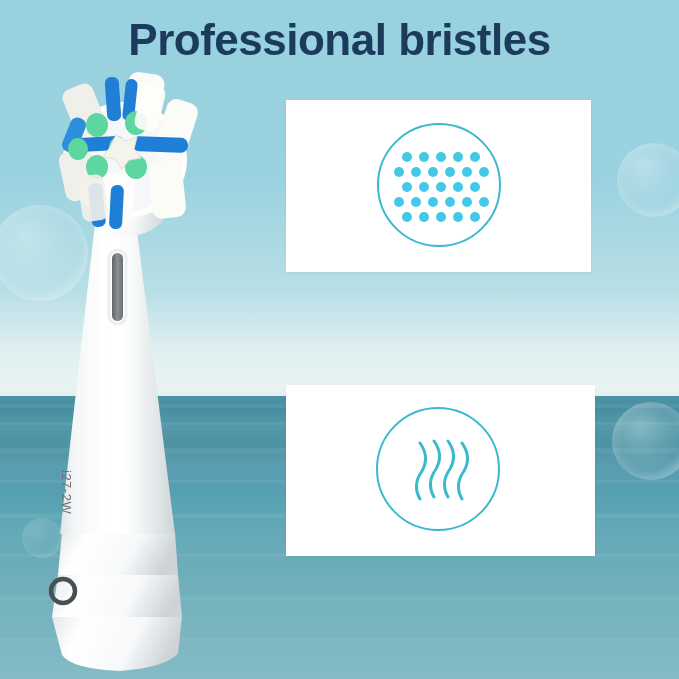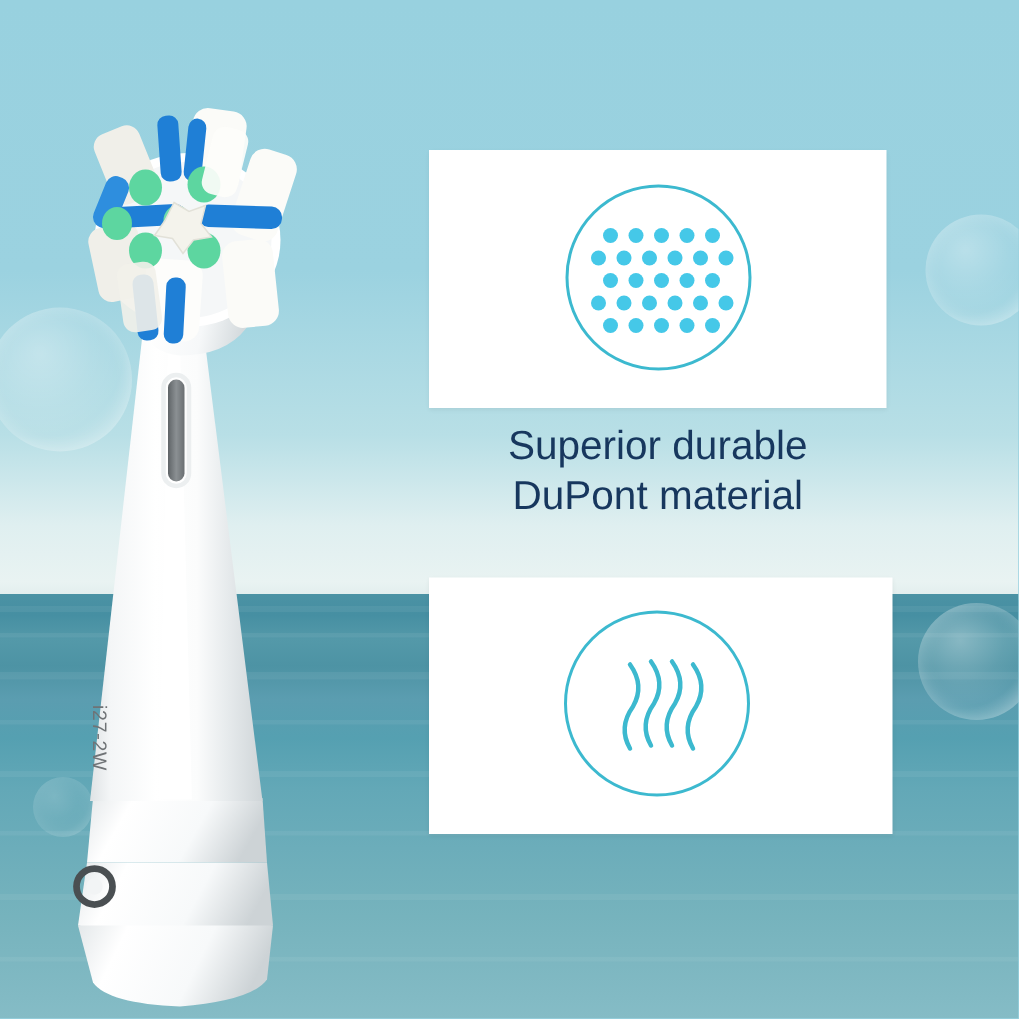--- a/index.html
+++ b/index.html
@@ -163,20 +163,21 @@
     <div class="water-band" style="top:158px;height:3px;"></div>
     <div class="water-band" style="top:200px;height:4px;"></div>
     <div class="water-band" style="top:242px;height:3px;"></div>
   </div>
 
   <div class="bubble" style="left:-8px; top:205px; width:96px; height:96px;"></div>
   <div class="bubble" style="left:617px; top:143px; width:74px; height:74px;"></div>
   <div class="bubble" style="left:612px; top:402px; width:78px; height:78px;"></div>
   <div class="bubble" style="left:22px; top:518px; width:40px; height:40px; opacity:.5;"></div>
 
+  <div class="title">Professional bristles</div>
 
   <svg id="brush" width="270" height="624" viewBox="0 0 270 624">
     <defs>
       <linearGradient id="shaftG" x1="0" y1="0" x2="1" y2="0">
         <stop offset="0%" stop-color="#dfe3e5"></stop>
         <stop offset="12%" stop-color="#f4f6f7"></stop>
         <stop offset="38%" stop-color="#ffffff"></stop>
         <stop offset="62%" stop-color="#fbfcfc"></stop>
         <stop offset="80%" stop-color="#e6eaec"></stop>
         <stop offset="100%" stop-color="#cfd5d8"></stop>
@@ -291,22 +292,20 @@
           <span class="dot"></span>
             <span class="dot"></span>
             <span class="dot"></span>
             <span class="dot"></span>
             <span class="dot"></span>
         </div>
       </div>
     </div>
   </div>
 
-  <div class="caption" id="caption-dupont">Superior durable
-DuPont material</div>
 
   <div class="card" id="card-waves">
     <div class="icon-circle" id="waves-circle">
       <svg class="wave-svg" width="124" height="124" viewBox="0 0 124 124">
         <g fill="none" stroke="#3cb9cf" stroke-width="3" stroke-linecap="round">
           <path d="M 42 34 Q 52 48 44 62 Q 34 76 42 90"></path>
           <path d="M 56 32 Q 66 46 58 60 Q 48 74 56 88"></path>
           <path d="M 70 32 Q 80 46 72 60 Q 62 74 70 88"></path>
           <path d="M 84 34 Q 94 48 86 62 Q 76 76 84 90"></path>
         </g>

